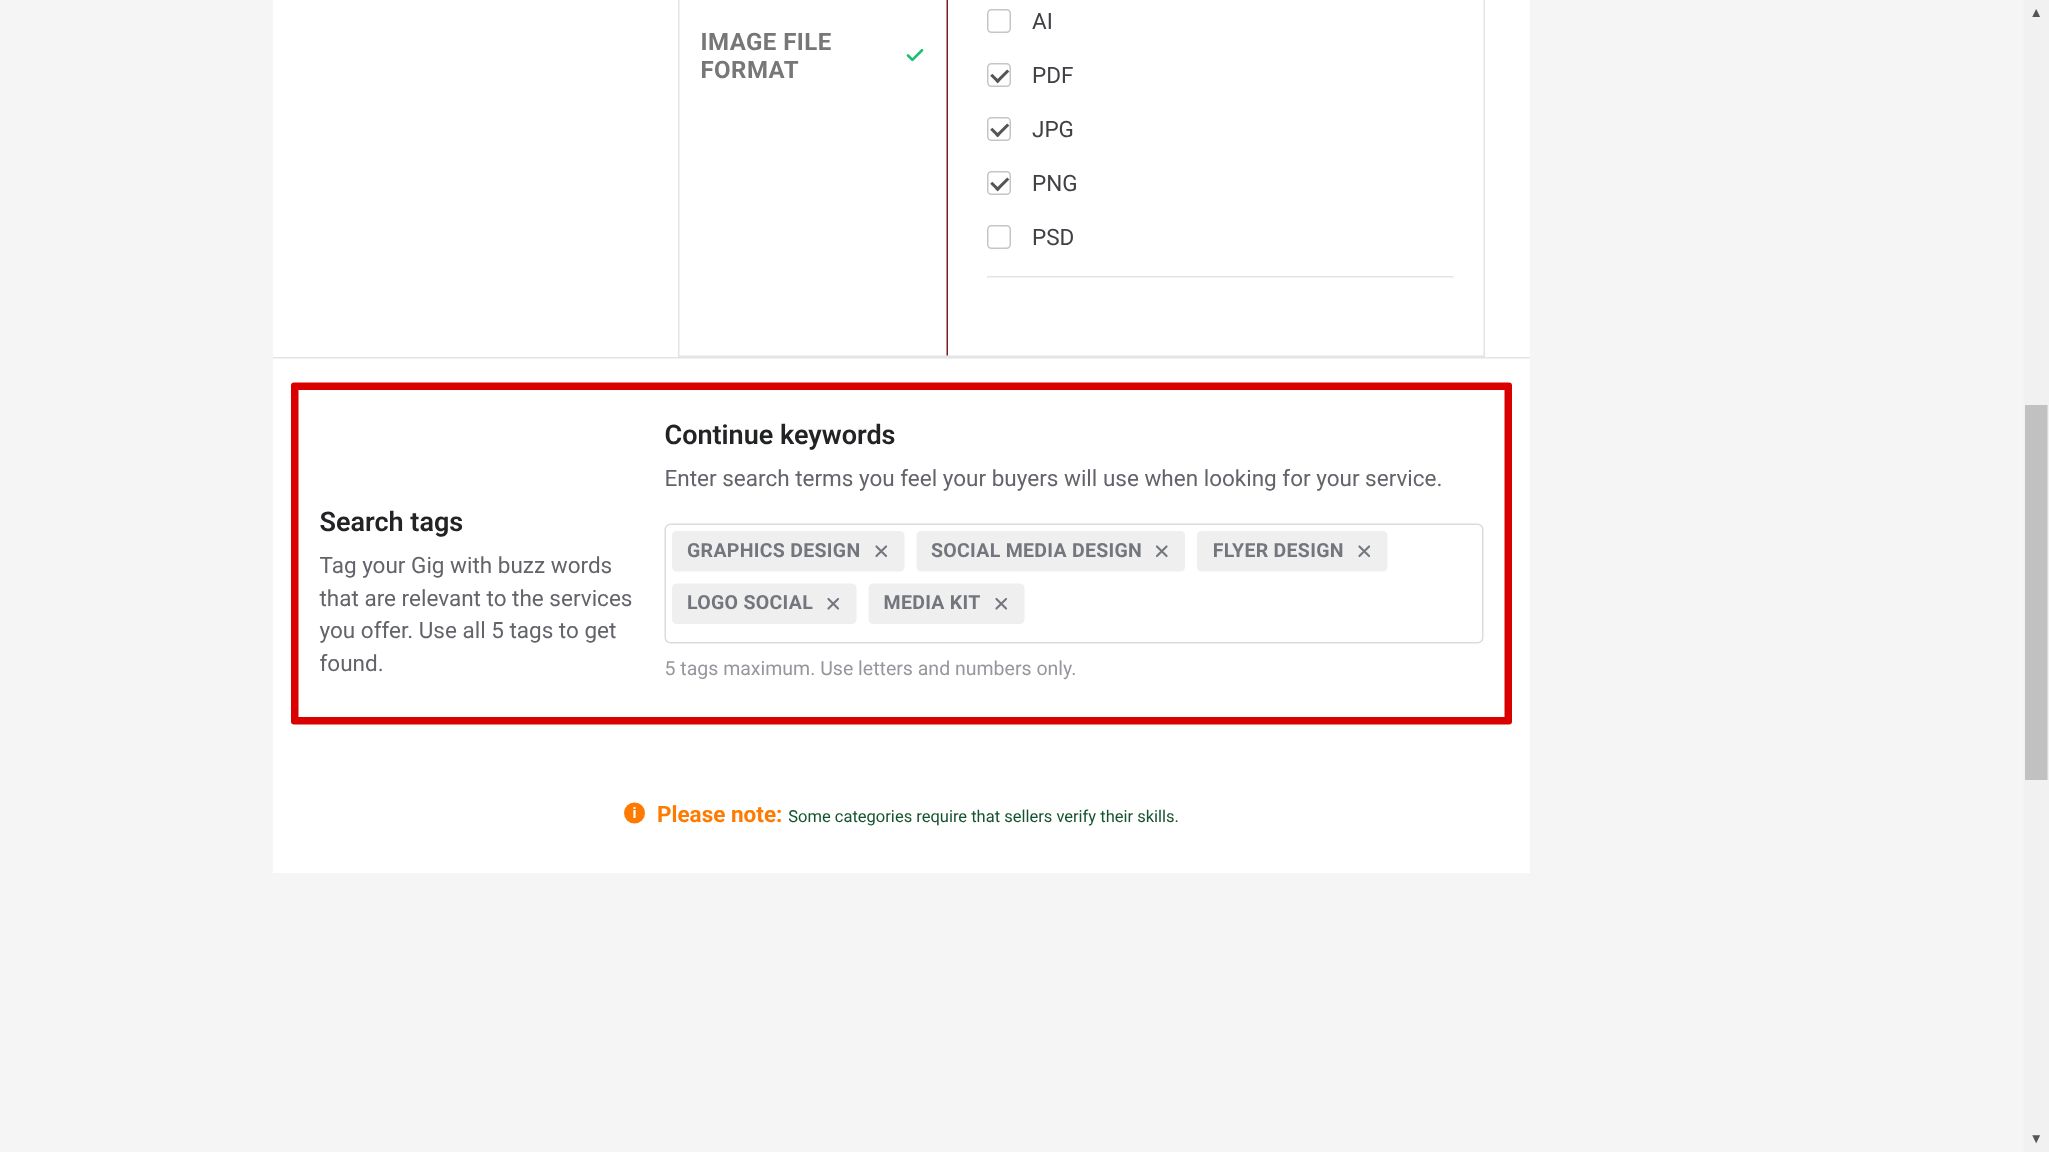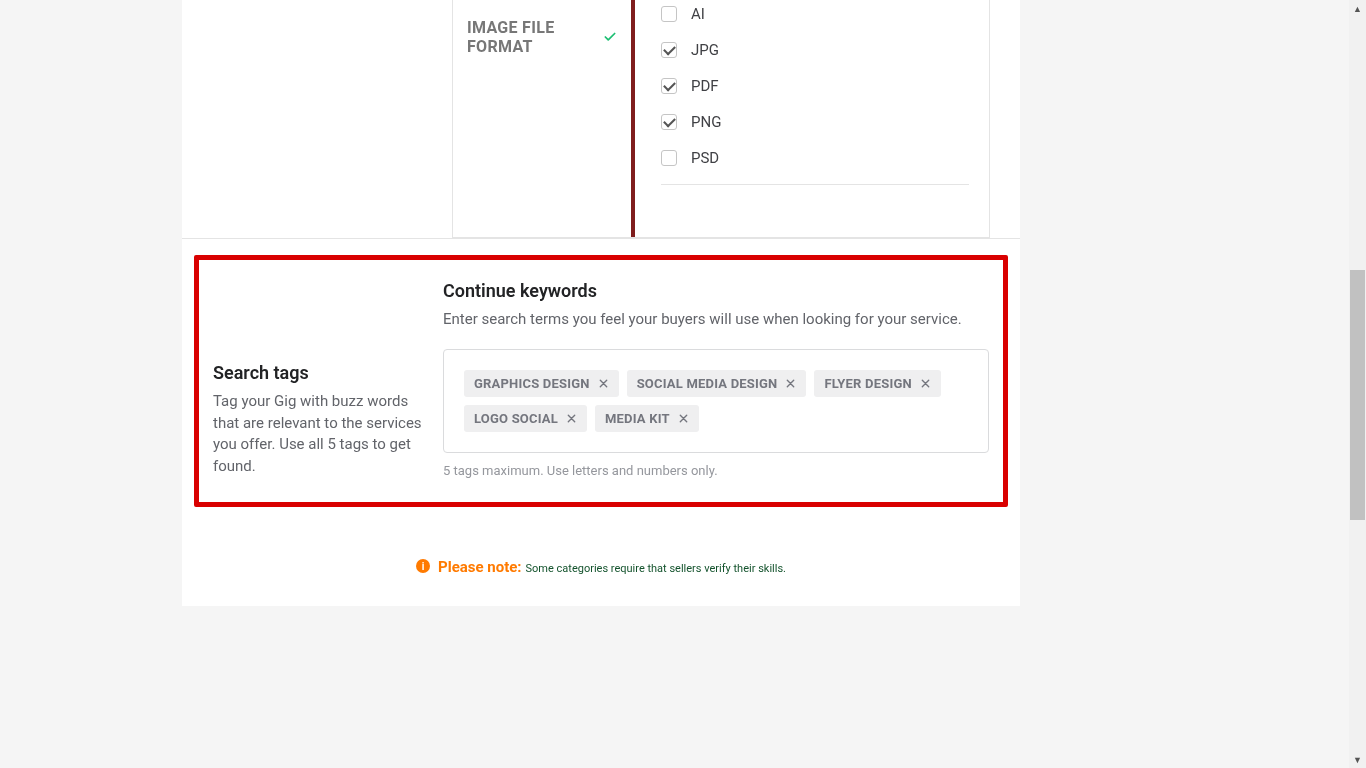--- a/index.html
+++ b/index.html
@@ -60,21 +60,21 @@
       font-weight: 700;
       color: #777;
       letter-spacing: 0.3px;
     }
     .check-icon svg {
       display: block;
     }
     .format-panel-right {
       flex: 1;
       padding: 5px 20px 20px 26px;
-      border-left: 4px solid #7f1d1d;
+      border-left: 1px solid #7f1d1d;
       text-align: center;
     }
     .checkbox-row {
       display: flex;
       align-items: center;
       gap: 14px;
       padding: 9px 0;
     }
     .checkbox {
       width: 16px;
@@ -143,21 +143,21 @@
     }
     .tags-desc {
       font-size: 15px;
       color: #62646a;
       line-height: 1.45;
       margin-bottom: 18px;
     }
     .tags-input-box {
       border: 1px solid #dadbdd;
       border-radius: 4px;
-      padding: 20px;
+      padding: 4px;
       display: flex;
       flex-wrap: wrap;
       gap: 8px;
       min-height: 80px;
       align-content: flex-start;
     }
     .tag-chip {
       background: #efeff0;
       border-radius: 3px;
       padding: 6px 10px;
@@ -283,25 +283,25 @@
               </span>
             </div>
           </div>
           <div class="format-panel-right">
             <div class="checkbox-row" style="padding-top:0;">
               <span class="checkbox"></span>
               <span class="checkbox-label">AI</span>
             </div>
             <div class="checkbox-row">
               <span class="checkbox checked"></span>
-              <span class="checkbox-label">JPG</span>
+              <span class="checkbox-label">PDF</span>
             </div>
             <div class="checkbox-row">
               <span class="checkbox checked"></span>
-              <span class="checkbox-label">PDF</span>
+              <span class="checkbox-label">JPG</span>
             </div>
             <div class="checkbox-row">
               <span class="checkbox checked"></span>
               <span class="checkbox-label">PNG</span>
             </div>
             <div class="checkbox-row">
               <span class="checkbox"></span>
               <span class="checkbox-label">PSD</span>
             </div>
             <div class="divider-line"></div>

